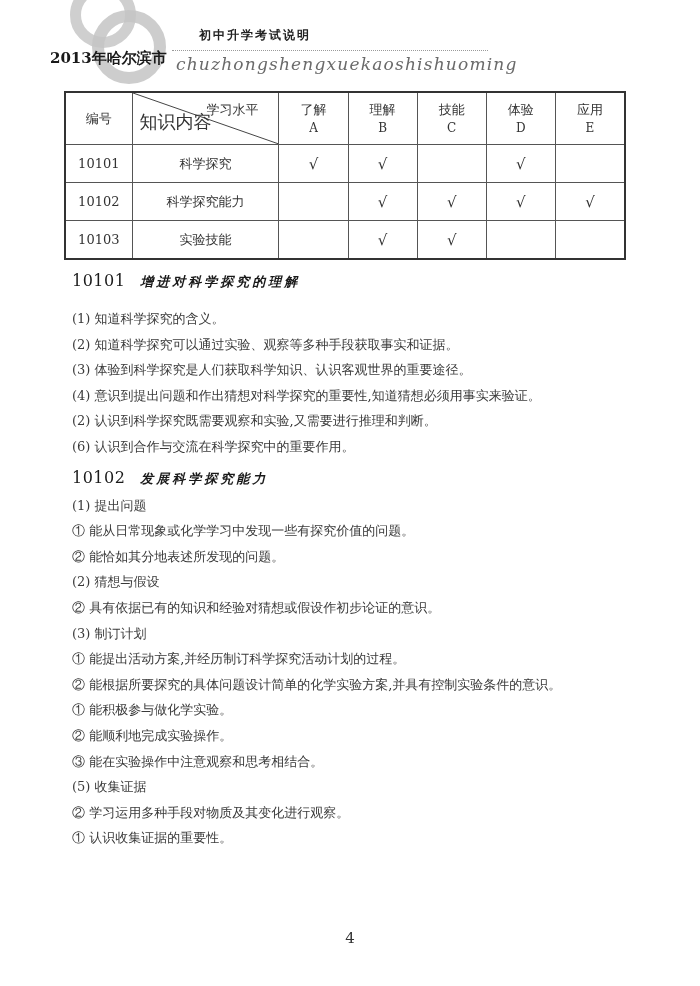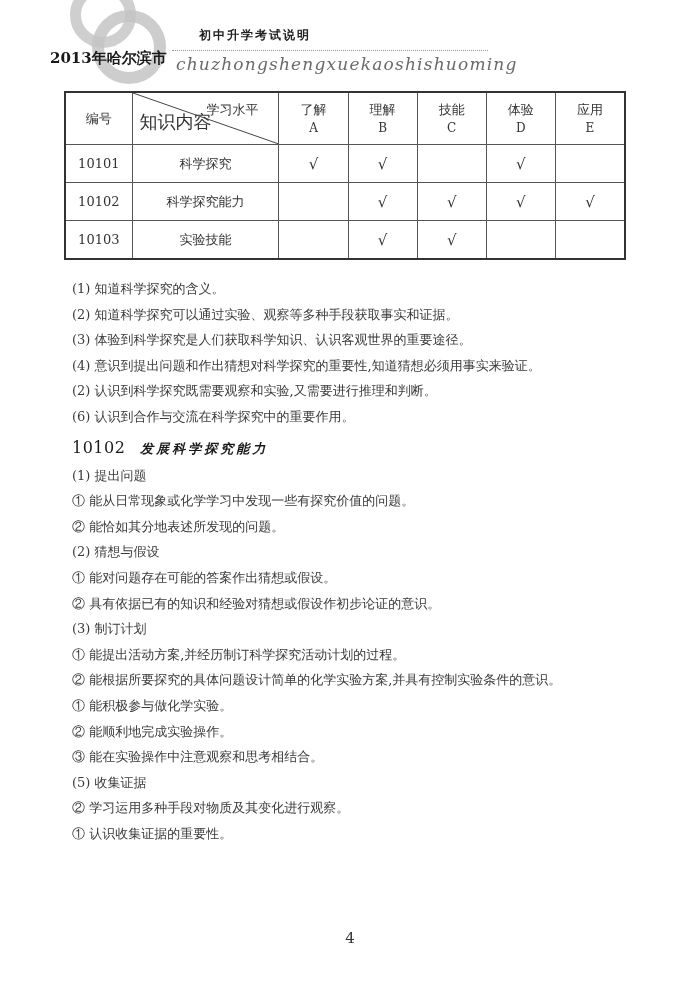--- a/index.html
+++ b/index.html
@@ -246,38 +246,41 @@
       <td class="check">√</td>
       <td class="check"></td>
       <td class="check"></td>
     </tr>
   </tbody>
     </table>
 </div>
 
 <div class="content">
   <div class="section s1">
+    <div class="section-heading">
+      <span class="sec-num">10101</span>
+      <span class="sec-title">增进对科学探究的理解</span>
+    </div>
     <div class="line first-line">(1) 知道科学探究的含义。</div>
     <div class="line">(2) 知道科学探究可以通过实验、观察等多种手段获取事实和证据。</div>
     <div class="line">(3) 体验到科学探究是人们获取科学知识、认识客观世界的重要途径。</div>
     <div class="line">(4) 意识到提出问题和作出猜想对科学探究的重要性,知道猜想必须用事实来验证。</div>
     <div class="line">(2) 认识到科学探究既需要观察和实验,又需要进行推理和判断。</div>
     <div class="line">(6) 认识到合作与交流在科学探究中的重要作用。</div>
   </div>
 
   <div class="section s2">
     <div class="section-heading">
       <span class="sec-num">10102</span>
       <span class="sec-title">发展科学探究能力</span>
     </div>
     <div class="line first-line">(1) 提出问题</div>
     <div class="line">① 能从日常现象或化学学习中发现一些有探究价值的问题。</div>
     <div class="line">② 能恰如其分地表述所发现的问题。</div>
     <div class="line">(2) 猜想与假设</div>
-    <div class="line">① 能对问题存在可能的答案作出猜想或假设。</div>
     <div class="line">② 具有依据已有的知识和经验对猜想或假设作初步论证的意识。</div>
     <div class="line">(3) 制订计划</div>
     <div class="line">① 能提出活动方案,并经历制订科学探究活动计划的过程。</div>
     <div class="line">② 能根据所要探究的具体问题设计简单的化学实验方案,并具有控制实验条件的意识。</div>
     <div class="line">① 能积极参与做化学实验。</div>
     <div class="line">② 能顺利地完成实验操作。</div>
     <div class="line">③ 能在实验操作中注意观察和思考相结合。</div>
     <div class="line">(5) 收集证据</div>
     <div class="line">② 学习运用多种手段对物质及其变化进行观察。</div>
     <div class="line">① 认识收集证据的重要性。</div>

